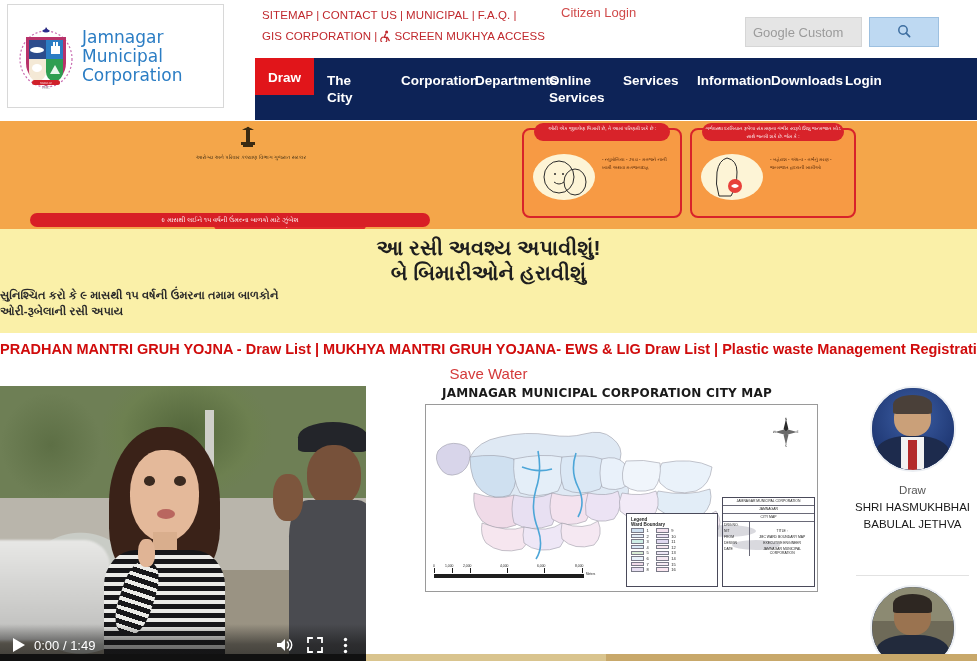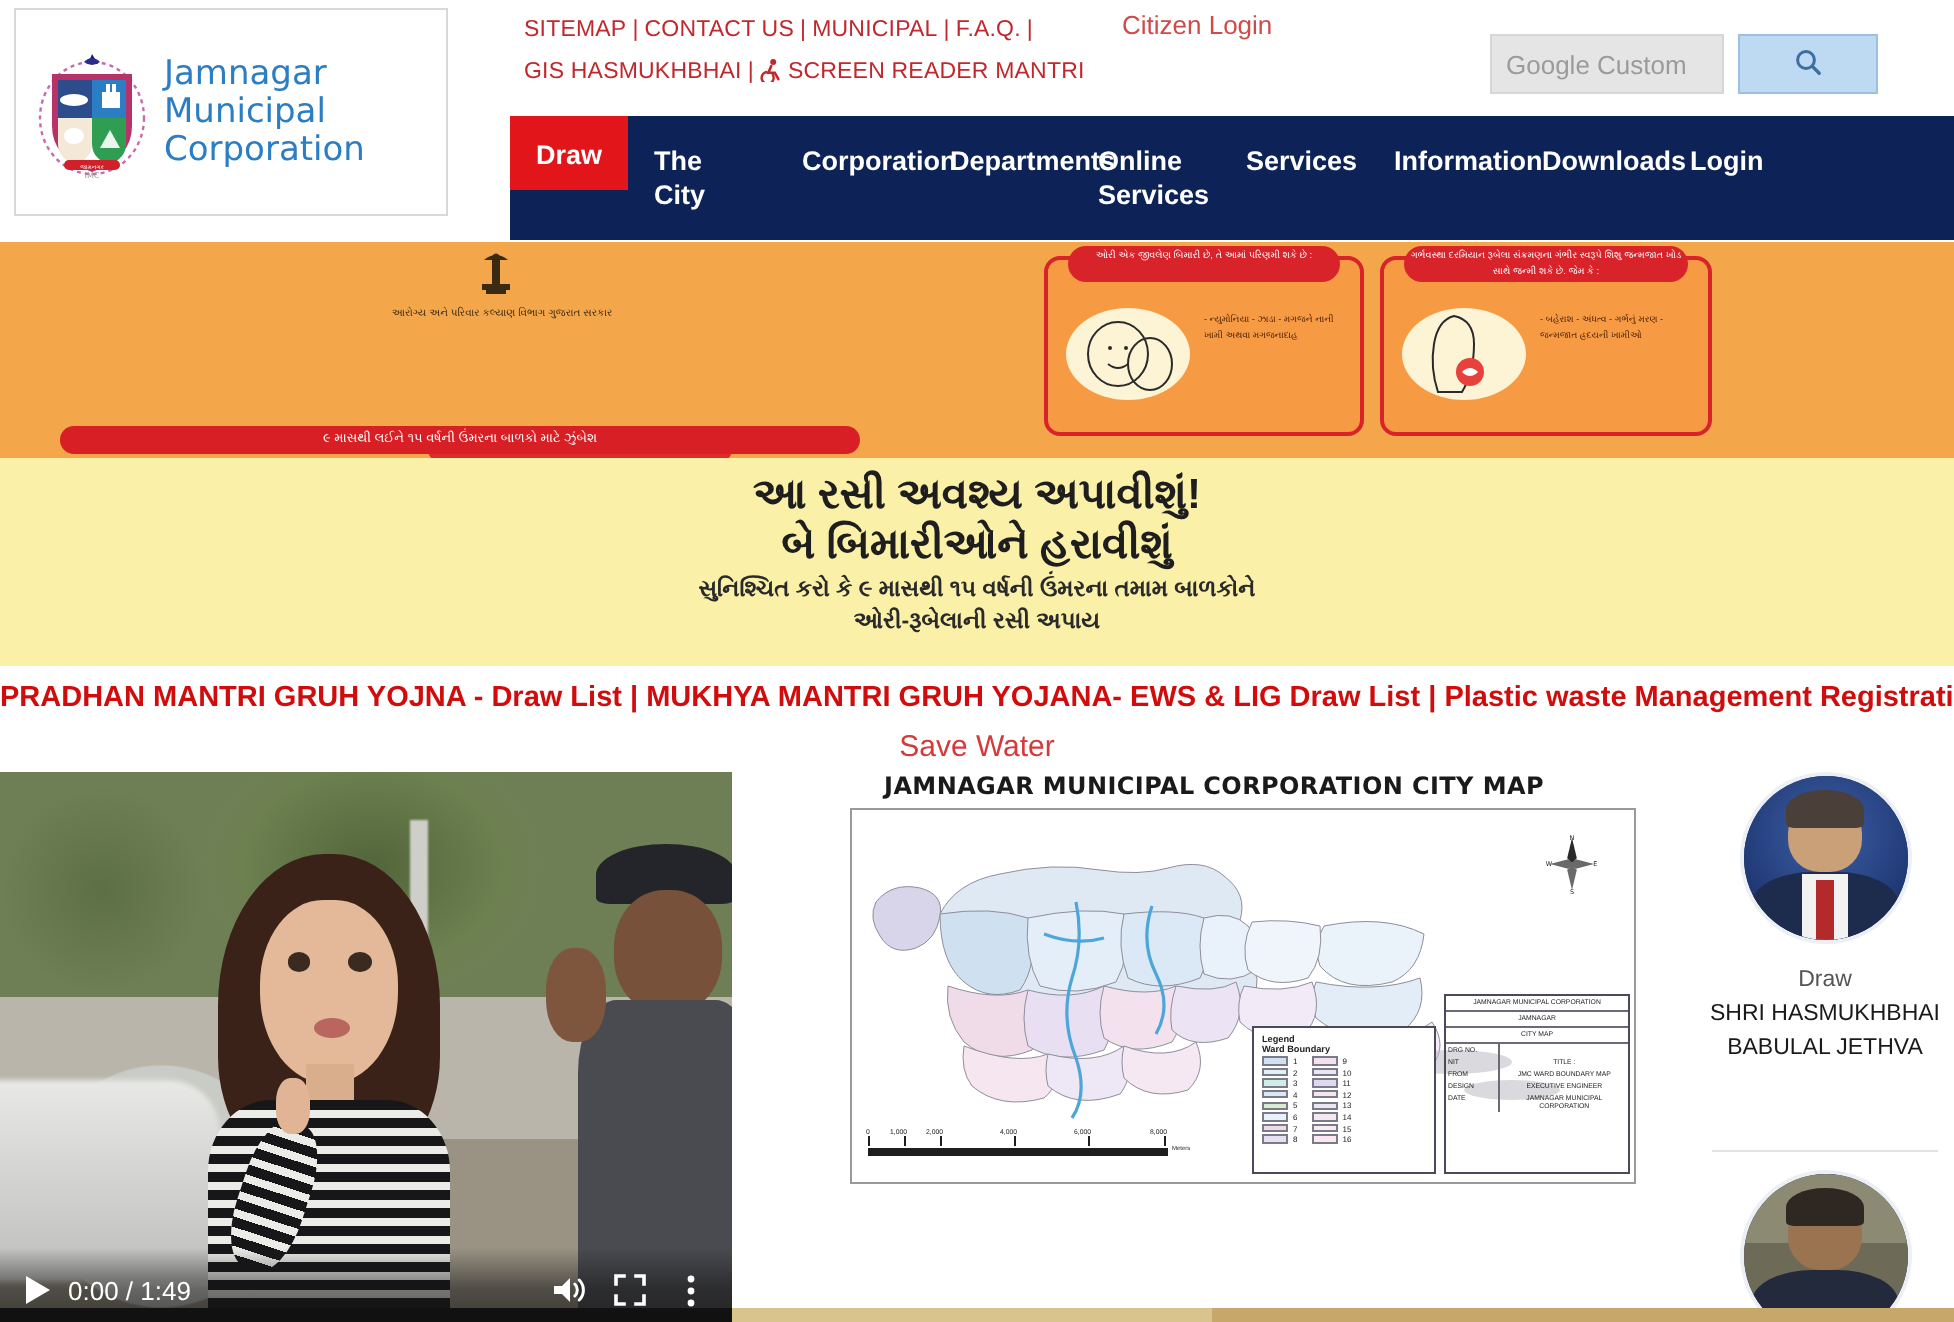--- a/index.html
+++ b/index.html
@@ -110,21 +110,21 @@
   .b-footline {
     position:absolute; left:520px; top:186px; width:340px; text-align:center;
     font-size:5.6px; line-height:8px; color:#5a2a08;
   }
   .b-footlogo { position:absolute; left:528px; top:184px; width:56px; height:18px; background:#efe3d0; border-radius:2px;}
   .b-footbadge { position:absolute; left:838px; top:182px; width:18px; height:18px; border-radius:50%; background:#e03a3a;}
   .b-commit { position:absolute; left:560px; top:204px; width:260px; text-align:center; font-size:5.6px; color:#5a2a08;}
 
   .bb-l1 { position:absolute; top:6px; left:0; right:0; text-align:center;
            font-size:21px; line-height:25px; color:#1e1e1e; font-weight:bold; }
-  .bb-l3 { position:absolute; top:58px; left:0; right:0; text-align:center;
+  .bb-l3 { position:absolute; top:58px; left:0; right:0; 
            font-size:11.5px; line-height:16px; color:#2a2a2a; font-weight:bold; }
 
   
   .ticker-zone { position:absolute; left:0; top:333px; width:977px; height:53px; background:#fff; }
   .ticker {
     position:absolute; top:8px; left:0; right:0; text-align:center;
     color:#d00c0c; font-size:14.5px; font-weight:bold; white-space:nowrap;
   }
   .ticker .sepbar { font-weight:bold; }
   .save-water {
@@ -289,25 +289,25 @@
         <div>Municipal</div>
         <div>Corporation</div>
       </div>
     </div>
 
     <div class="toplinks">
       <div>
         <a href="#">SITEMAP</a><span class="sep">|</span><a href="#">CONTACT US</a><span class="sep">|</span><a href="#">MUNICIPAL</a><span class="sep">|</span><a href="#">F.A.Q.</a><span class="sep">|</span>
       </div>
       <div>
-        <a href="#">GIS HASMUKHBHAI</a><span class="sep">|</span><span class="wheel-ico"><svg width="11" height="12" viewBox="0 0 11 12">
+        <a href="#">GIS CORPORATION</a><span class="sep">|</span><span class="wheel-ico"><svg width="11" height="12" viewBox="0 0 11 12">
               <circle cx="6.6" cy="2" r="1.5" fill="#c0282d"></circle>
               <path d="M5.6 4 L4.2 7.4 L7.4 7.4 L9.2 10.6" stroke="#c0282d" stroke-width="1.3" fill="none" stroke-linecap="round"></path>
               <path d="M6.4 8.4 a3 3 0 1 1 -3.2 -1.4" stroke="#c0282d" stroke-width="1.2" fill="none" stroke-linecap="round"></path>
-            </svg></span><a href="#">SCREEN READER MANTRI</a>
+            </svg></span><a href="#">SCREEN MUKHYA ACCESS</a>
       </div>
     </div>
 
     <a href="#" class="citizen-login">Citizen Login</a>
 
     <div class="searchwrap">
       <input class="search-input" type="text" placeholder="Google Custom" style="">
       <button class="search-btn">
         <span>
           <svg width="14" height="14" viewBox="0 0 14 14">

